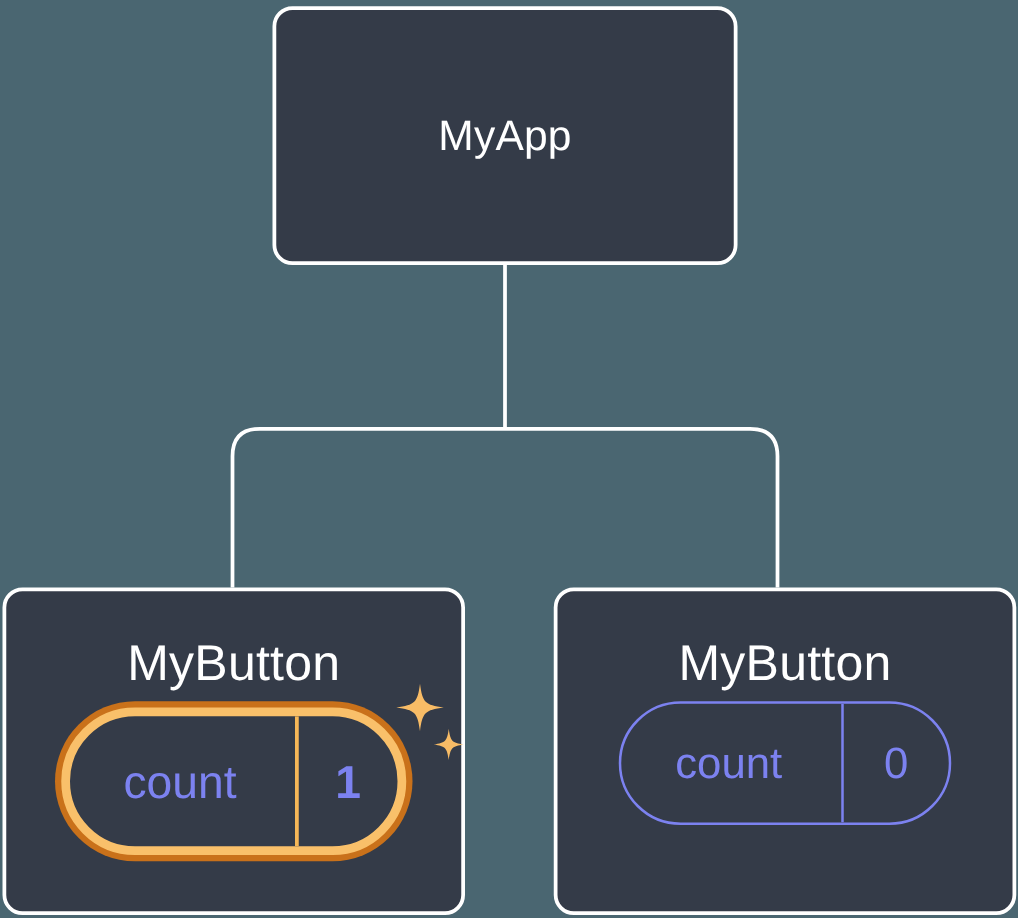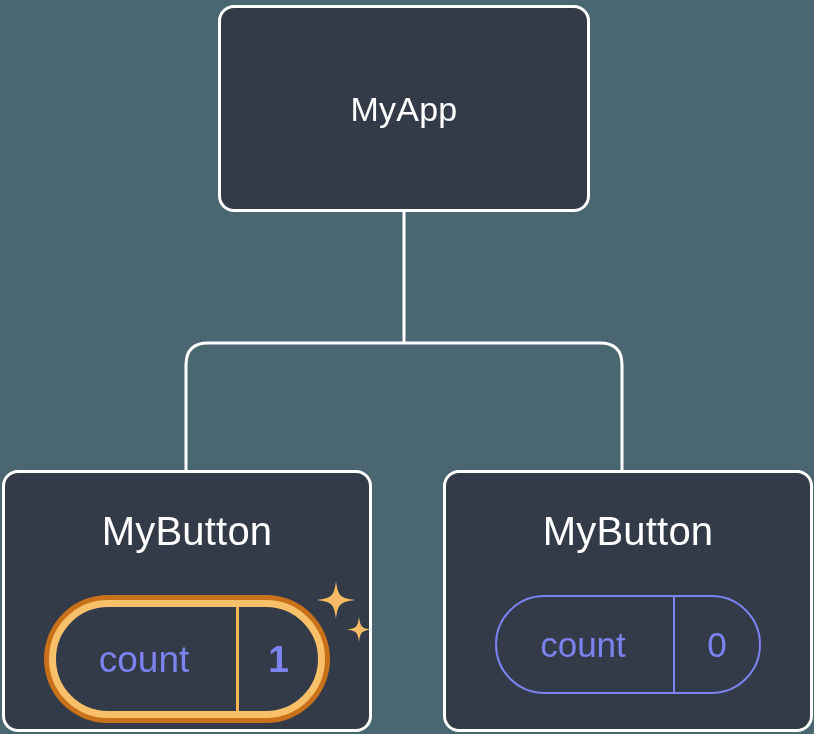--- a/index.html
+++ b/index.html
@@ -67,21 +67,21 @@
     line-height: 1;
   }
   .node-child-left .node-title,
   .node-child-right .node-title {
     font-size: 40px;
   }
 
   
   .pill-wrap {
     position: relative;
-    margin-top: 44px;
+    margin-top: 10px;
     display: flex;
     align-items: center;
     justify-content: center;
   }
   .pill {
     box-sizing: border-box;
     display: flex;
     align-items: stretch;
     border-radius: 999px;
     overflow: hidden;

